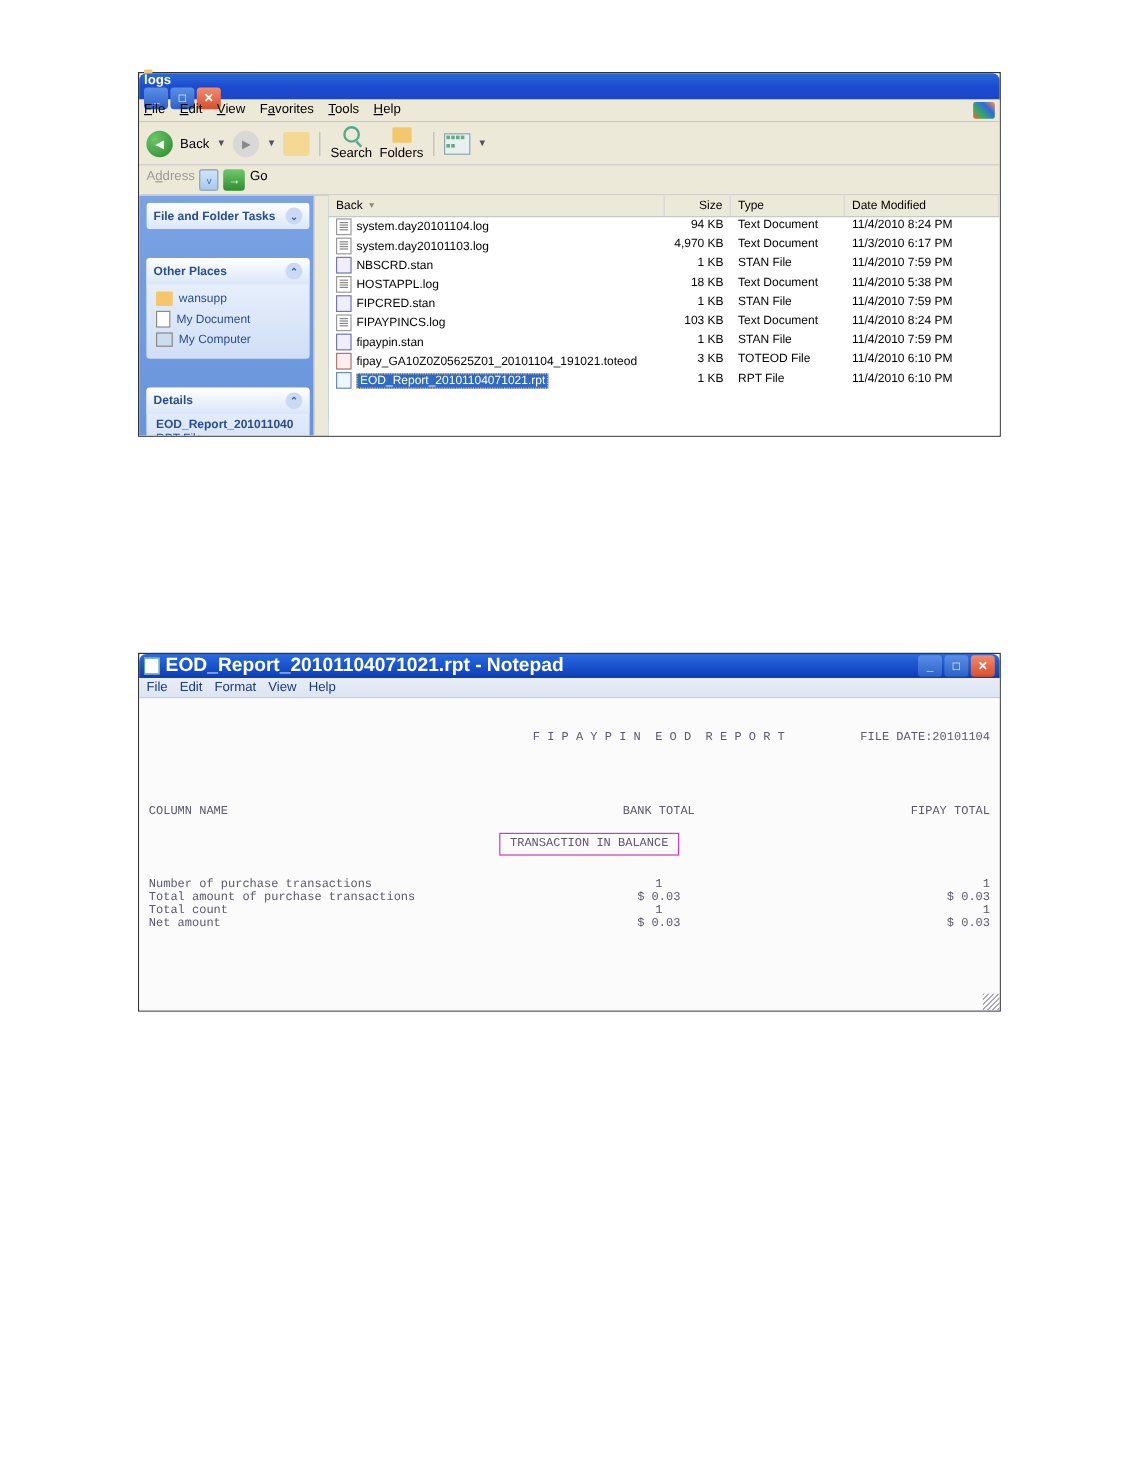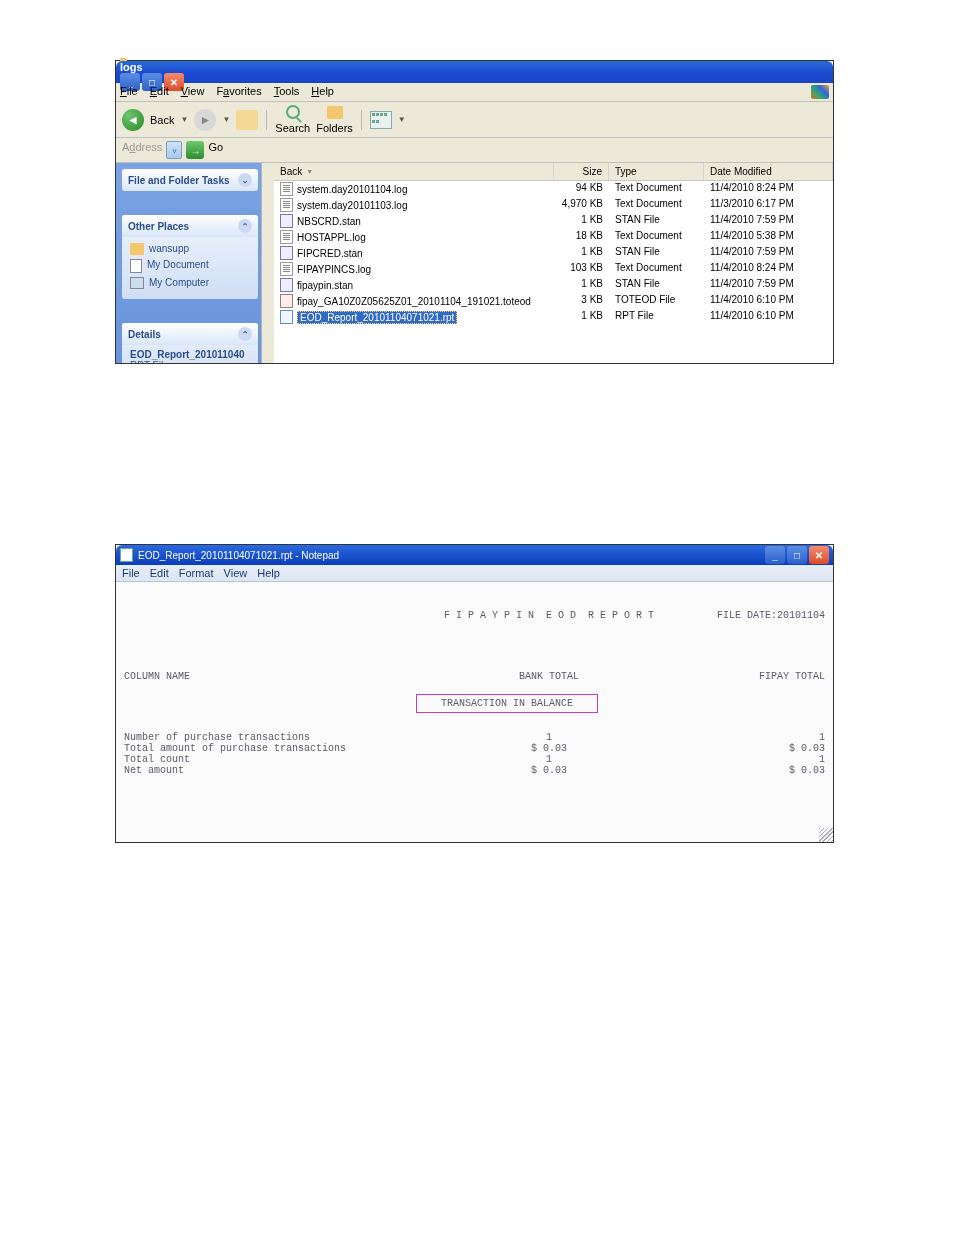--- a/index.html
+++ b/index.html
@@ -51,21 +51,21 @@
 
   .explorer-body{ display:flex; height:200px; background:#fff;}
   .sidebar{ width:158px; background:linear-gradient(to bottom,#7aa3e5 0%, #6a94db 100%); padding:6px; font-size:10px; overflow:hidden;position:relative;}
   .sidebar::after{content:"";position:absolute;right:0;top:0;bottom:0;width:12px;background:#ece9d8;border-left:1px solid #b5b5b5;}
   .side-scroll-top,.side-scroll-bot{position:absolute;right:0;width:12px;height:12px;background:#d6e5fb;border:1px solid #9cb6d8;font-size:7px;display:flex;align-items:center;justify-content:center;color:#4a6;}
   .side-scroll-top{top:0;} .side-scroll-bot{bottom:0;}
   .panel{ background:linear-gradient(#eef4fd,#d0def5); border-radius:3px; margin-bottom:24px; margin-right:10px; overflow:hidden;}
   .panel-head{ padding:4px 6px; color:#2a4d90; font-weight:bold; display:flex; align-items:center; background:linear-gradient(#fff,#d9e6f9);}
   .panel-head .chev{ margin-left:auto; width:14px;height:14px;border-radius:50%;background:#cbdaf2;display:flex;align-items:center;justify-content:center;font-size:8px;color:#3a63a8;}
   .panel-body{ padding:4px 8px 8px; color:#2a4d90;}
-  .panel-body .item{ display:flex; gap:5px; padding:2px 0;}
+  .panel-body .item{ display:flex; align-items:center; gap:5px; padding:2px 0;}
   .mini-ico{ width:14px;height:12px;background:#f5c76d;border-radius:1px;}
   .mini-doc{ width:12px;height:14px;background:#fff;border:1px solid #888;}
   .mini-pc{ width:14px;height:12px;background:#cde;border:1px solid #888;}
   .panel-body .detail-line{color:#2a4d90;}
 
   .file-area{ flex:1; display:flex; flex-direction:column;}
   .col-headers{ display:flex; background:#ece9d8; border-bottom:1px solid #c8c8c8; font-size:10px;}
   .col-headers div{ padding:3px 6px; border-right:1px solid #d5d5d5;}
   .col-name{flex:0 0 280px; display:flex; align-items:center; gap:4px;}
   .col-name .sort{font-size:7px;color:#888;}
@@ -83,28 +83,28 @@
   .fico.doc::before{content:"";position:absolute;left:2px;right:2px;top:2px;height:1px;background:#888;box-shadow:0 2px 0 #888,0 4px 0 #888,0 6px 0 #888;}
   .fico.stan{background:#eef;border-color:#77a;}
   .fico.bak{background:#efe;border-color:#7a7;}
   .fico.eod{background:#fee;border-color:#a77;}
   .fico.rpt{background:#eef6ff;border-color:#6a8cc0;}
 
   
   .notepad{ margin-top:0; }
   .np-titlebar{ background: linear-gradient(to bottom,#2a6ae0 0%, #0b3db8 100%); height:20px; display:flex;align-items:center;padding:0 4px;color:#fff;border-top-left-radius:6px;border-top-right-radius:6px;}
   .np-titlebar .np-ico{ width:13px;height:14px;background:#fff;border:1px solid #6a8;margin-right:5px;}
-  .np-titlebar .title{ flex:1; font-weight:normal; font-size:10px;}
+  .np-titlebar .title{ flex:1; font-weight:bold; font-size:16px;}
   .np-menubar{ background:linear-gradient(#e8edf6,#dde5f3); padding:2px 6px; display:flex; gap:10px; color:#1a3a7a; font-size:11px; border-bottom:1px solid #b9c5d8;}
   .np-body{ background:#fbfbfc; font-family:"Courier New", monospace; font-size:10px; color:#5a5a6a; height:260px; padding:6px 8px; position:relative; white-space:pre;}
   .np-body .hdr-row{display:flex;}
   .np-body .c1{flex:0 0 300px;}
   .np-body .c2{flex:0 0 250px;text-align:center;}
   .np-body .c3{flex:1;text-align:right;}
-  .balance-box{ position:absolute; left:300px; top:112px; border:1px solid #d038c0; padding:3px 24px; color:#5a5a6a; white-space:nowrap;}
+  .balance-box{ position:absolute; left:300px; top:112px; border:1px solid #d038c0; padding:3px 8px; color:#5a5a6a; white-space:nowrap;}
   .np-corner{position:absolute;right:0;bottom:0;width:14px;height:14px;background:repeating-linear-gradient(135deg,#aab 0 1px,transparent 1px 3px);}
 </style>
 </head>
 <body>
 
 <div class="page">
 
 <div class="screenshot-frame explorer">
   <div class="titlebar">
     <div class="folder-ico"></div>

